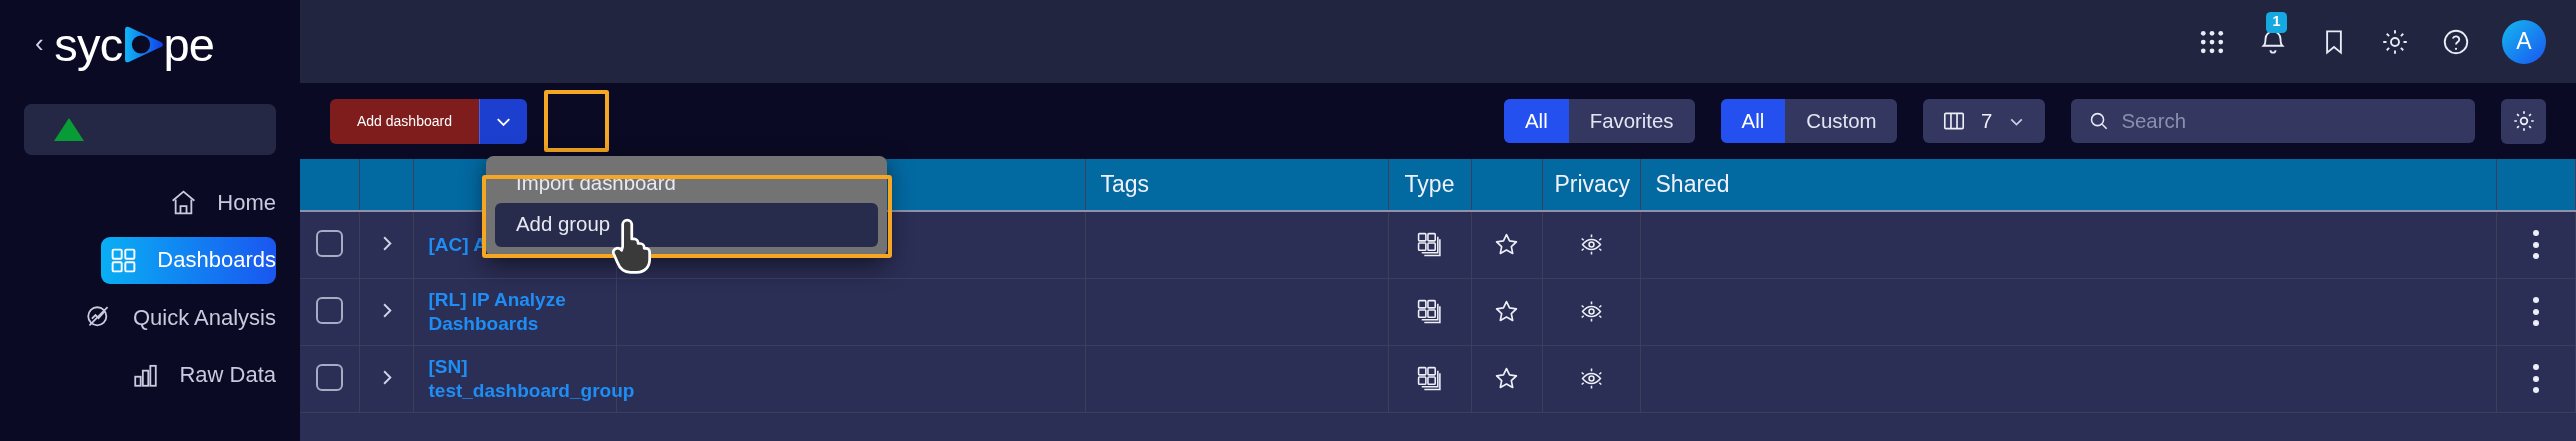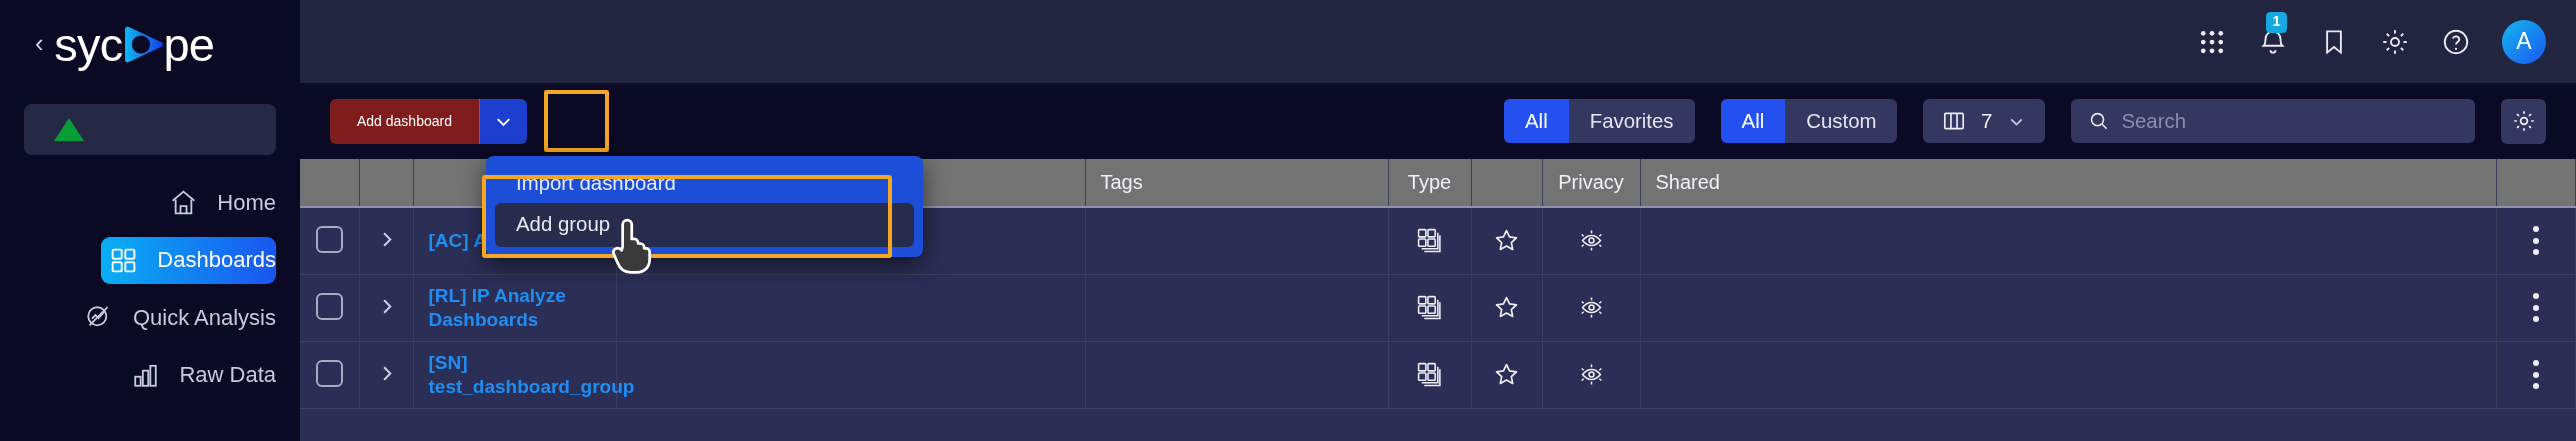--- a/index.html
+++ b/index.html
@@ -138,21 +138,21 @@
   .search-input::placeholder { color: #8a8fae; }
 
   .icon-btn-sq {
     width: 45px; height: 45px; background: #343861; border-radius: 6px;
     display: flex; align-items: center; justify-content: center; cursor: pointer;
   }
 
   
   .dropdown {
     position: absolute; left: 186px; top: 73px;
-    width: 437px; background: #1d4ed8;
+    width: 401px; background: #737373;
     border-radius: 7.6px; padding: 7.6px 0 9px;
     z-index: 40;
     box-shadow: 0 7.6px 23px rgba(0,0,0,.55);
   }
   .hl-menu {
     position: absolute; left: 182px; top: 92px;
     width: 410px; height: 83px;
     border: 4.5px solid #f5a623; border-radius: 3px;
     z-index: 45; pointer-events: none;
   }
@@ -162,22 +162,22 @@
     cursor: pointer; margin: 1.5px 9px; border-radius: 6px;
     white-space: nowrap;
   }
   .menu-item.hovered { background: #282c4c; height: 44px; }
   .cursor-hand { position: absolute; left: 306px; top: 130px; z-index: 50; pointer-events: none; }
 
   
   .table-wrap { flex: 1; overflow: hidden; background: #2b2e55; }
   table { width: 100%; border-collapse: collapse; table-layout: fixed; }
   thead th {
-    background: #737373; color: #f0f1f8;
-    font-size: 20px; font-weight: 400; text-align: left;
+    background: #0369a1; color: #f0f1f8;
+    font-size: 23px; font-weight: 400; text-align: left;
     height: 41px; padding: 0 15px;
     border-right: 1.5px solid #3c3e5c;
     border-bottom: 2.3px solid #8e91ad;
     white-space: nowrap;
   }
   tbody td {
     border-right: 1.5px solid #3c3e5c;
     border-bottom: 1.5px solid #3c3e5c;
     padding: 0 15px; height: 67px; vertical-align: middle;
   }

